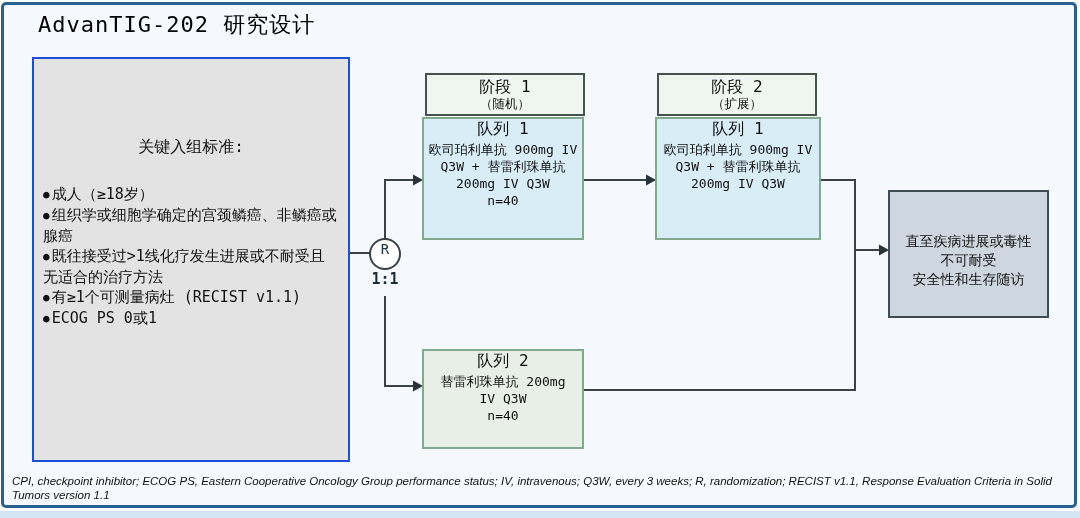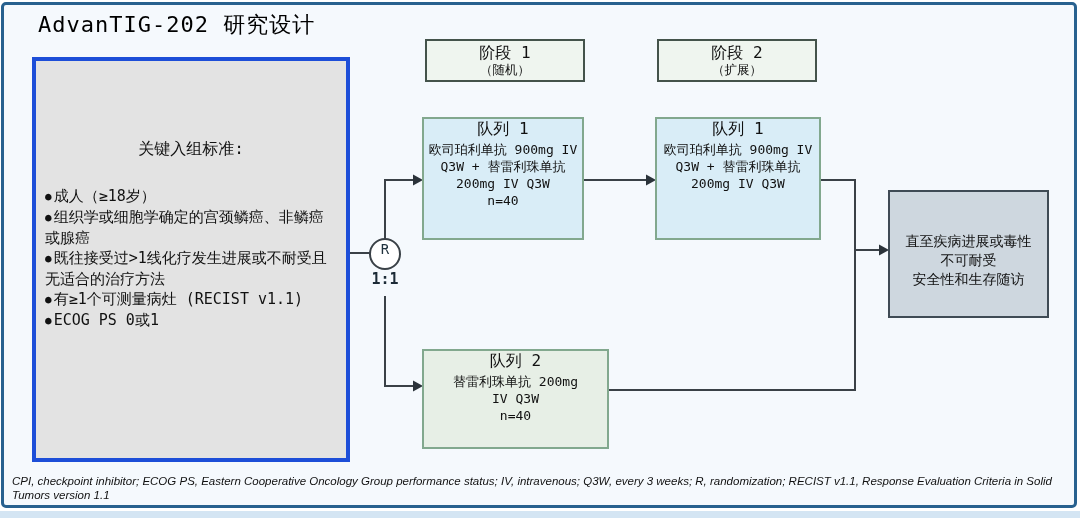--- a/index.html
+++ b/index.html
@@ -14,30 +14,30 @@
     border:3px solid #28618f; border-radius:5px; background:#f5f9fd;
     box-sizing:border-box;
   }
   .bottom-strip { position:absolute; left:0; top:511px; width:1080px; height:7px; background:#d4e5f3; }
   .abs { position:absolute; box-sizing:border-box; }
 
   .title { left:38px; top:10px; font-size:22px; letter-spacing:1px; color:#000; white-space:nowrap; }
 
   .elig-box {
     left:32px; top:57px; width:318px; height:405px;
-    background:#e3e3e3; border:4px solid #1d4ed8;
+    background:#e3e3e3; border:2px solid #1d4ed8;
     padding:0 9px;
   }
   .elig-heading { margin-top:78px; text-align:center; font-size:16px; }
   .elig-list { margin:26px 0 0 0; padding:0; list-style:none; font-size:15px; line-height:20px; }
   .elig-list li::before { content:"●"; font-size:11px; margin-right:2px; vertical-align:1px; }
   .elig-total { margin-top:20px; text-align:center; font-size:15px; }
 
   .stage-box {
-    width:160px; height:43px; top:39px;
+    width:160px; height:43px; top:73px;
     background:#eff5ef; border:2px solid #44534b;
     text-align:center; padding-top:3px;
   }
   .stage-label { font-size:16px; line-height:18px; }
   .stage-sub { font-size:12.5px; line-height:15px; }
 
   .cohort-box {
     border:2px solid #82a88e; text-align:center; 
     font-size:13px; line-height:17px;
   }
@@ -118,21 +118,21 @@
   <div>n=40</div>
 </div>
 
 <div class="abs cohort-box cohort-blue" style="left:655px; top:117px; width:166px; height:123px;">
   <div class="cohort-name">队列 1</div>
   <div>欧司珀利单抗 900mg IV</div>
   <div>Q3W + 替雷利珠单抗</div>
   <div>200mg IV Q3W</div>
 </div>
 
-<div class="abs cohort-box cohort-green" style="left:422px; top:349px; width:187px; height:100px;">
+<div class="abs cohort-box cohort-green" style="left:422px; top:349px; width:162px; height:100px;">
   <div class="cohort-name">队列 2</div>
   <div>替雷利珠单抗 200mg</div>
   <div>IV Q3W</div>
   <div>n=40</div>
 </div>
 
 <div class="abs followup-box">
   <div>直至疾病进展或毒性</div>
   <div>不可耐受</div>
   <div>安全性和生存随访</div>

